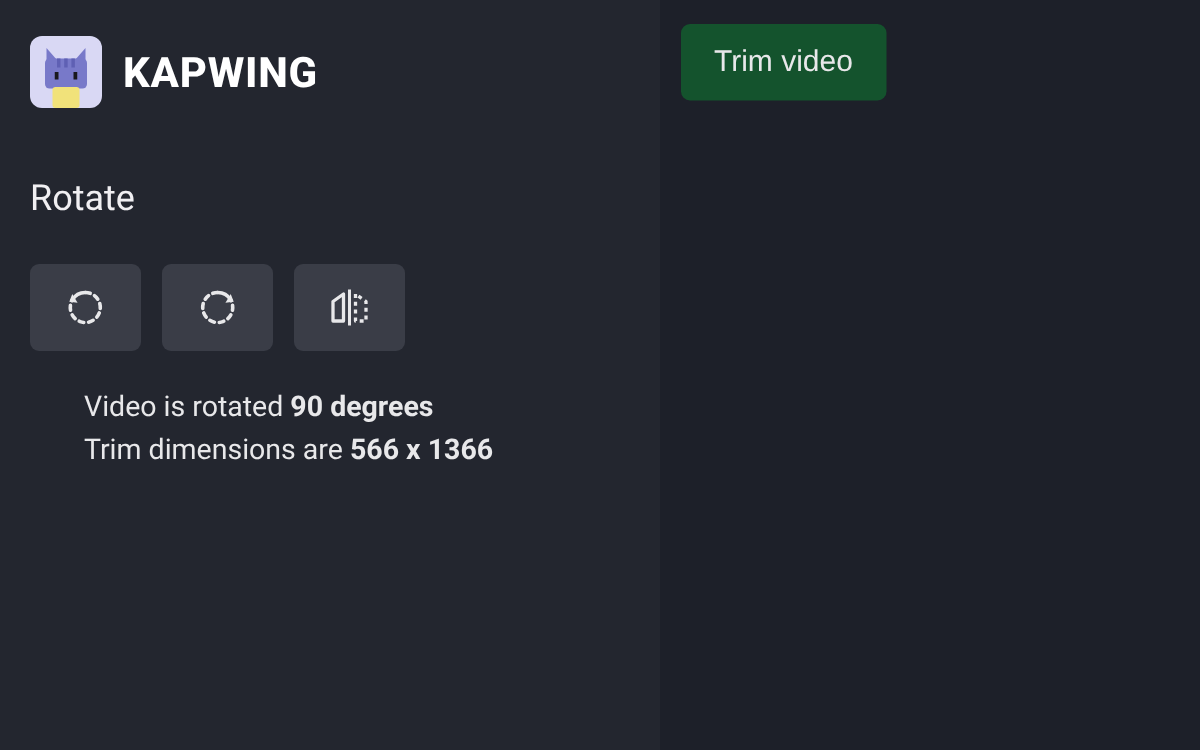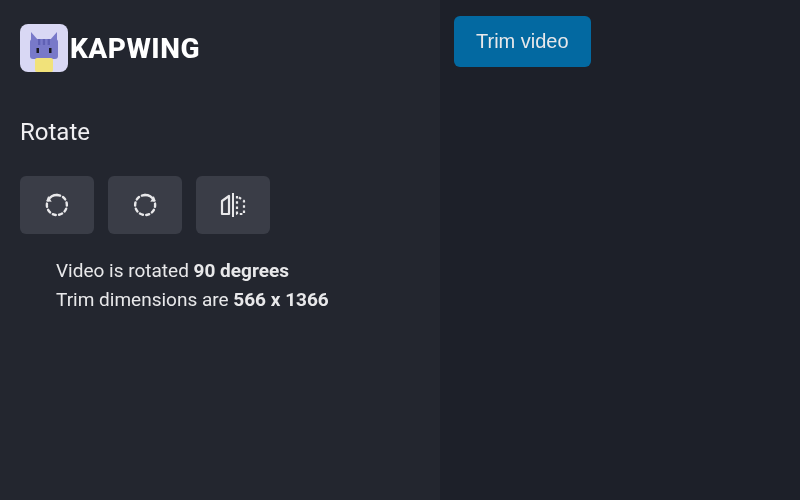--- a/index.html
+++ b/index.html
@@ -20,21 +20,21 @@
     }
     .right-panel {
       flex: 1;
       height: 100%;
       background: #1d2029;
       padding: 16px 14px;
     }
     .brand-row {
       display: flex;
       align-items: center;
-      gap: 2px;
+      gap: 14px;
       margin-bottom: 46px;
     }
     .logo-box {
       width: 48px;
       height: 48px;
       background: #d9d8f4;
       border-radius: 8px;
       display: flex;
       align-items: flex-end;
       justify-content: center;
@@ -72,21 +72,21 @@
     .icon-btn svg { display: block; }
     .status-text {
       font-size: 19px;
       line-height: 1.55;
       color: #e8e8ea;
       font-weight: 400;
       margin-left: 36px;
     }
     .status-text .bold { font-weight: 700; }
     .trim-btn {
-      background: #0369a1;
+      background: #14532d;
       border: none;
       border-radius: 6px;
       padding: 14px 22px;
       font-size: 20px;
       color: #e8e8ea;
       cursor: pointer;
       font-weight: 400;
       text-align: center;
     }
   </style>

